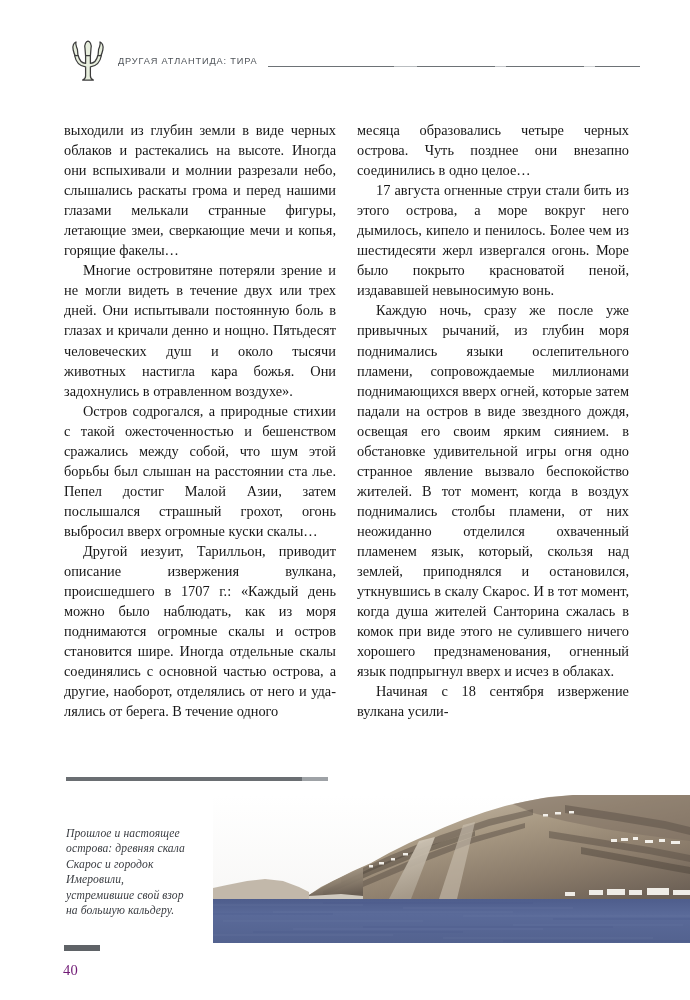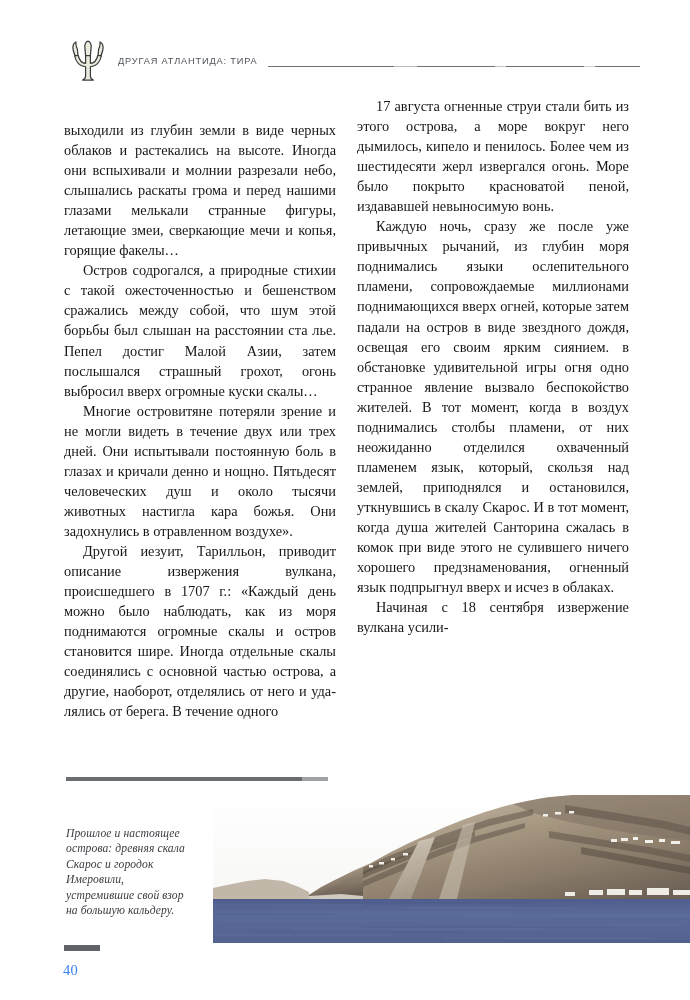--- a/index.html
+++ b/index.html
@@ -130,21 +130,21 @@
     top: 945px;
     width: 36px;
     height: 6px;
     background: #5f6367;
   }
   .folio-num {
     position: absolute;
     left: 63px;
     top: 962px;
     font-size: 14.5px;
-    color: #3b82f6;
+    color: #701a75;
     letter-spacing: 0.3px;
   }
 </style>
 </head>
 <body>
 
 <div class="page">
 
   <div class="runhead">
 
@@ -168,26 +168,27 @@
       </svg>
     </span>
 
     <span class="runhead-title">ДРУГАЯ АТЛАНТИДА: ТИРА</span>
 
     <span class="runhead-rule"></span>
   </div>
 
   <div class="col col-left">
     <p class="noindent">выходили из глубин земли в виде чер­ных облаков и растекались на высо­те. Иногда они вспыхивали и молнии разрезали небо, слышались раскаты грома и перед нашими глазами мель­кали странные фигуры, летающие змеи, сверкающие мечи и копья, го­рящие факелы…</p>
+    <p>Многие островитяне потеряли зрение и не могли видеть в течение двух или трех дней. Они испытывали постоянную боль в глазах и кричали денно и нощно. Пятьдесят челове­ческих душ и около тысячи животных настигла кара божья. Они задохну­лись в отравленном воздухе».</p>
     <p>Остров содрогался, а природные стихии с такой ожесточенностью и бе­шенством сражались между собой, что шум этой борьбы был слышан на рас­стоянии ста лье. Пепел достиг Малой Азии, затем послышался страшный грохот, огонь выбросил вверх огром­ные куски скалы…</p>
-    <p>Многие островитяне потеряли зрение и не могли видеть в течение двух или трех дней. Они испытывали постоянную боль в глазах и кричали денно и нощно. Пятьдесят челове­ческих душ и около тысячи животных настигла кара божья. Они задохну­лись в отравленном воздухе».</p>
     <p>Другой иезуит, Тарилльон, при­водит описание извержения вулкана, происшедшего в 1707 г.: «Каждый день можно было наблюдать, как из моря поднимаются огромные скалы и остров становится шире. Иног­да отдельные скалы соединялись с основной частью острова, а другие, наоборот, отделялись от него и уда­лялись от берега. В течение одного</p>
   </div>
 
   <div class="col col-right">
+    <p class="noindent">месяца образовались четыре черных острова. Чуть позднее они внезапно соединились в одно целое…</p>
     <p>17 августа огненные струи стали бить из этого острова, а море вокруг него дымилось, кипело и пенилось. Более чем из шестидесяти жерл из­вергался огонь. Море было покрыто красноватой пеной, издававшей не­выносимую вонь.</p>
     <p>Каждую ночь, сразу же после уже привычных рычаний, из глубин моря поднимались языки ослепительного пламени, сопровождаемые милли­онами поднимающихся вверх ог­ней, которые затем падали на остров в виде звездного дождя, освещая его своим ярким сиянием. в обстановке удивительной игры огня одно стран­ное явление вызвало беспокойство жителей. В тот момент, когда в воз­дух поднимались столбы пламени, от них неожиданно отделился охва­ченный пламенем язык, который, скользя над землей, приподнялся и остановился, уткнувшись в скалу Скарос. И в тот момент, когда душа жителей Санторина сжалась в комок при виде этого не сулившего ничего хорошего предзнаменования, огнен­ный язык подпрыгнул вверх и исчез в облаках.</p>
     <p>Начиная с 18 сентября из­вержение вулкана усили-</p>
   </div>
 
   <div class="caption-rule"></div>
 
   <div class="caption">Прошлое и настоя­щее острова: древ­няя скала Скарос и городок Имеро­вили, устремившие свой взор на боль­шую кальдеру.</div>
 
   <div class="photo">

